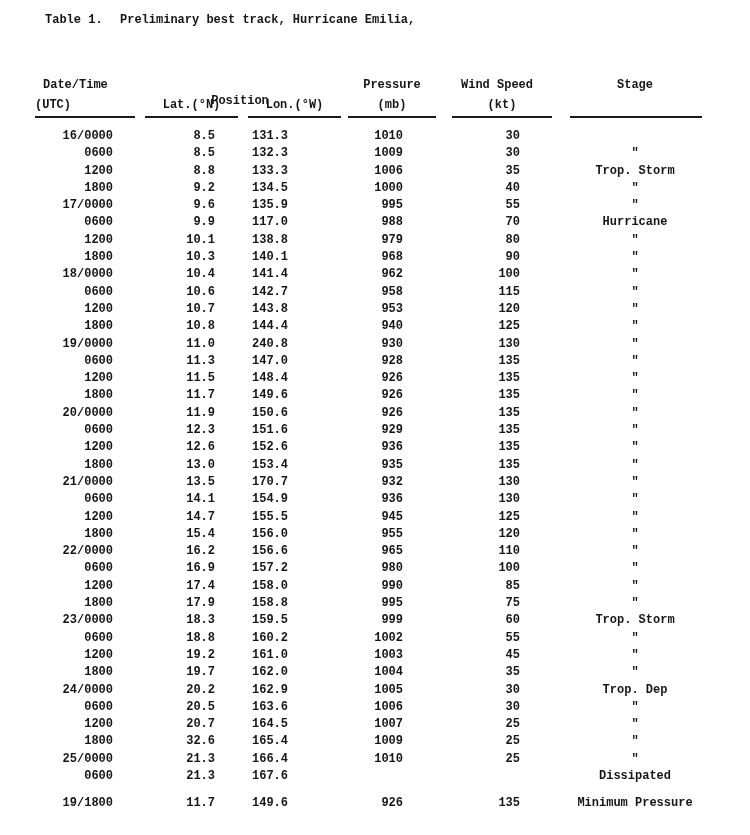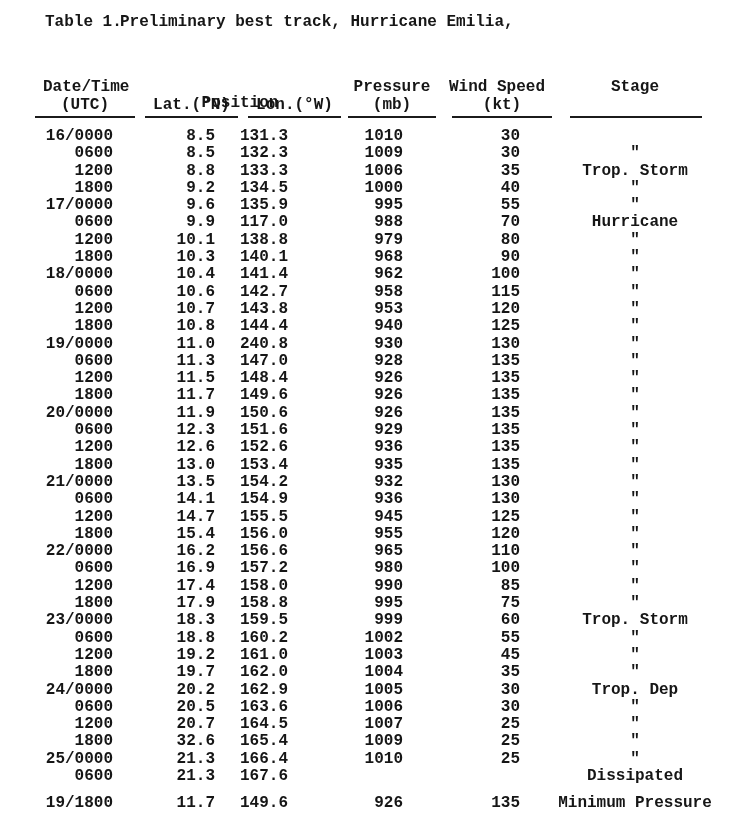--- a/index.html
+++ b/index.html
@@ -3,26 +3,26 @@
 <meta charset="utf-8">
 <style>
   html,body{margin:0;padding:0;background:#ffffff;}
   .page{
     position:relative;
     width:750px;height:835px;
     background:#ffffff;
     color:#161616;
     font-family:"Liberation Mono", monospace;
     font-weight:bold;
-    font-size:16px;
+    font-size:12px;
     overflow:hidden;
   }
   .abs{position:absolute;white-space:pre;}
   .ctr{text-align:center;}
-  .rgt{text-align:center;}
+  .rgt{text-align:left;}
   .hline{border-bottom:2px solid #1b1b1b;}
   .hdr2{top:95px;height:21px;line-height:20px;}
   
   .tbody{position:absolute;top:128px;left:0;width:750px;}
   .trow{
     display:grid;
     grid-template-columns:113px 102px 73px 115px 117px 230px;
     line-height:17.3px;
     height:17.3px;
   }
@@ -209,21 +209,21 @@
         <span class="cell datetime">1800</span>
         <span class="cell lat">13.0</span>
         <span class="cell lon">153.4</span>
         <span class="cell pressure">935</span>
         <span class="cell wind">135</span>
         <span class="cell stage">"</span>
       </div>
       <div class="trow">
         <span class="cell datetime">21/0000</span>
         <span class="cell lat">13.5</span>
-        <span class="cell lon">154.2</span>
+        <span class="cell lon">170.7</span>
         <span class="cell pressure">932</span>
         <span class="cell wind">130</span>
         <span class="cell stage">"</span>
       </div>
       <div class="trow">
         <span class="cell datetime">0600</span>
         <span class="cell lat">14.1</span>
         <span class="cell lon">154.9</span>
         <span class="cell pressure">936</span>
         <span class="cell wind">130</span>

